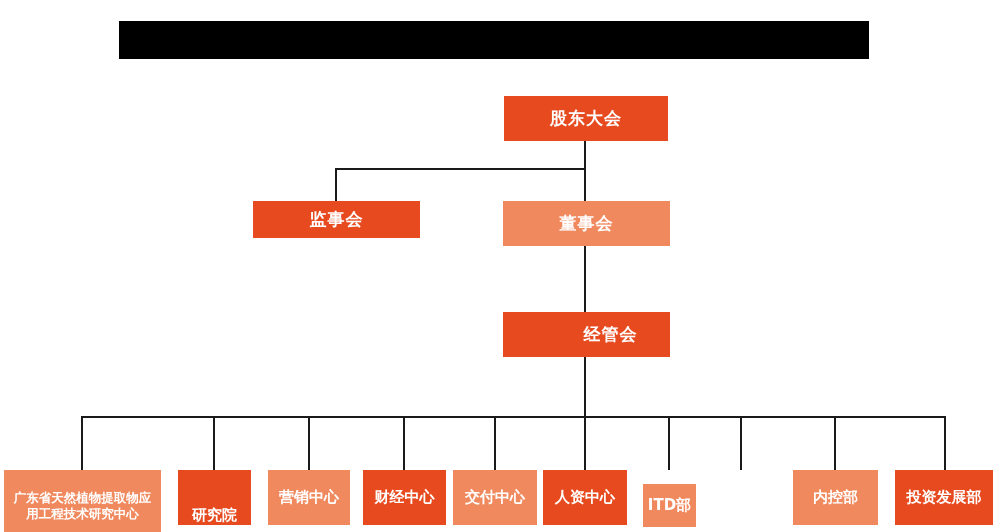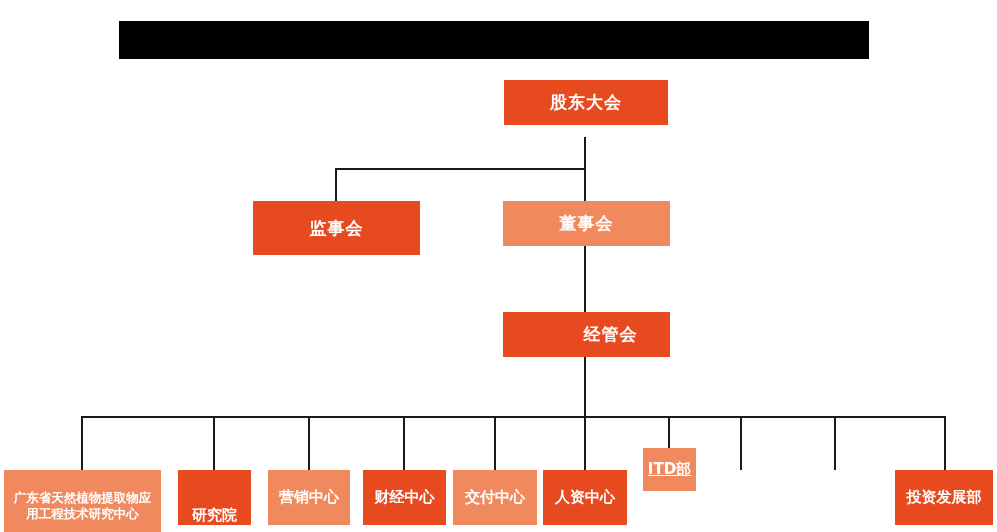--- a/index.html
+++ b/index.html
@@ -59,25 +59,25 @@
   <div class="cline" style="left:213px;top:416px;width:2px;height:54px;"></div>
   <div class="cline" style="left:308px;top:416px;width:2px;height:54px;"></div>
   <div class="cline" style="left:403px;top:416px;width:2px;height:54px;"></div>
   <div class="cline" style="left:494px;top:416px;width:2px;height:54px;"></div>
   <div class="cline" style="left:584px;top:416px;width:2px;height:54px;"></div>
   <div class="cline" style="left:668px;top:416px;width:2px;height:54px;"></div>
   <div class="cline" style="left:740px;top:416px;width:2px;height:54px;"></div>
   <div class="cline" style="left:834px;top:416px;width:2px;height:54px;"></div>
   <div class="cline" style="left:944px;top:416px;width:2px;height:54px;"></div>
 
-  <div class="node primary lvl-main" style="left:504px;top:80px;width:164px;height:45px;">
+  <div class="node primary lvl-main" style="left:504px;top:96px;width:164px;height:45px;">
     <span>股东大会</span>
   </div>
 
-  <div class="node primary lvl-main" style="left:253px;top:201px;width:167px;height:54px;">
+  <div class="node primary lvl-main" style="left:253px;top:201px;width:167px;height:37px;">
     <span>监事会</span>
   </div>
   <div class="node secondary lvl-main" style="left:503px;top:201px;width:167px;height:45px;">
     <span>董事会</span>
   </div>
 
   <div class="node primary lvl-main" style="left:503px;top:312px;width:167px;height:45px;padding-left:48px;">
     <span>经管会</span>
   </div>
 
@@ -92,20 +92,23 @@
   </div>
   <div class="node primary lvl-leaf" style="left:363px;top:470px;width:83px;height:55px;">
     <span>财经中心</span>
   </div>
   <div class="node secondary lvl-leaf" style="left:453px;top:470px;width:84px;height:55px;">
     <span>交付中心</span>
   </div>
   <div class="node primary lvl-leaf" style="left:543px;top:470px;width:84px;height:55px;">
     <span>人资中心</span>
   </div>
-  <div class="node secondary lvl-leaf" style="left:643px;top:448px;width:53px;height:43px;text-decoration:underline;">
+  <div class="node secondary lvl-leaf" style="left:643px;top:484px;width:53px;height:43px;">
     <span>ITD部</span>
+  </div>
+  <div class="node secondary lvl-leaf" style="left:793px;top:470px;width:85px;height:55px;">
+    <span>内控部</span>
   </div>
   <div class="node primary lvl-leaf" style="left:895px;top:470px;width:98px;height:55px;">
     <span>投资发展部</span>
   </div>
 
 </div>
 
 </body></html>

